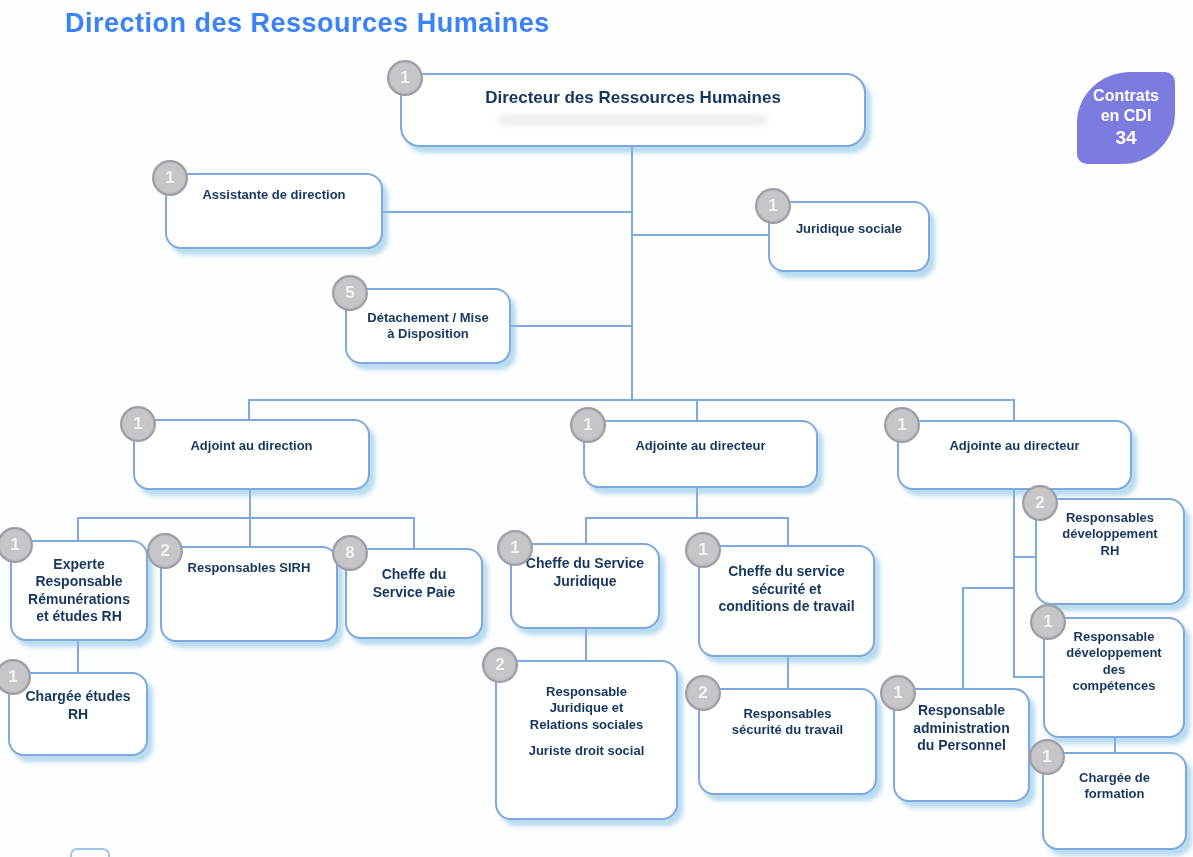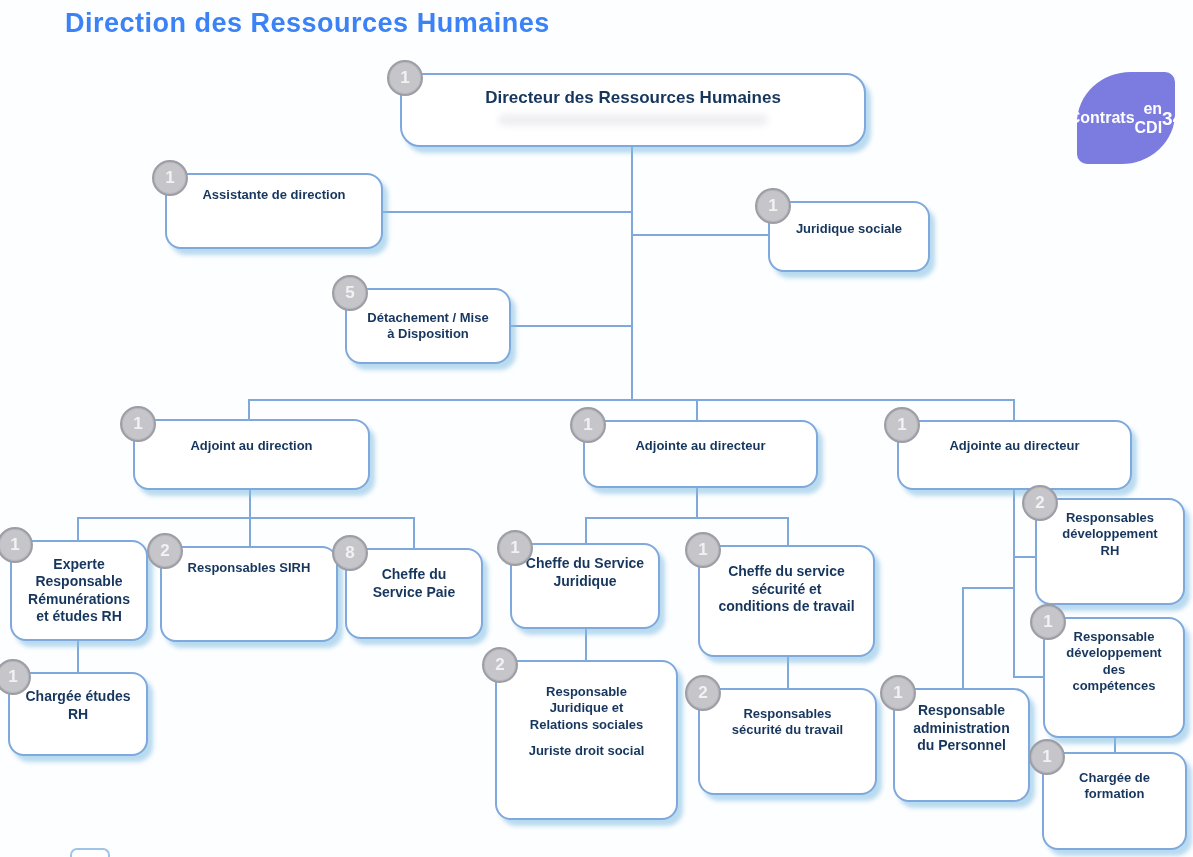--- a/index.html
+++ b/index.html
@@ -33,22 +33,22 @@
     display:flex;align-items:center;justify-content:center;
     box-shadow:inset 0 0 0 1px #b7b7bd;
   }
   .smudge{
     width:60%;height:12px;margin-top:6px;border-radius:6px;
     background:#e9e9ec;filter:blur(3px);opacity:.7;
   }
   .cdi-leaf{
     position:absolute;left:1077px;top:72px;width:98px;height:92px;z-index:2;
     background:#7b7be0;border-radius:55% 10px 55% 10px;
-    display:flex;flex-direction:row;align-items:center;justify-content:center;
-    color:#ffffff;font-weight:bold;text-align:right;line-height:1.2;
+    display:flex;flex-direction:column;align-items:center;justify-content:center;
+    color:#ffffff;font-weight:bold;text-align:center;line-height:1.2;
   }
   .cdi-line{font-size:16px;}
   .cdi-count{font-size:19px;margin-top:2px;}
   .cutoff-box{
     position:absolute;left:70px;top:848px;width:36px;height:14px;z-index:1;
     border:2px solid #9fc4e8;border-radius:7px 7px 0 0;border-bottom:none;
     background:#ffffff;
   }
 </style>
 </head>

